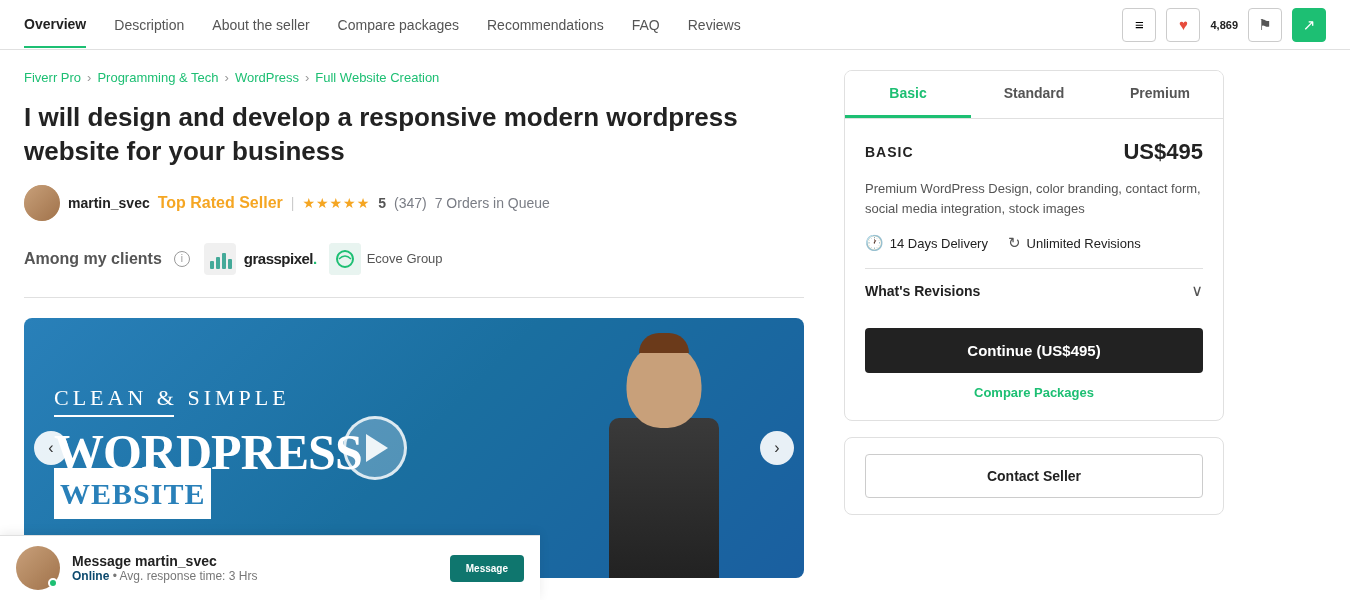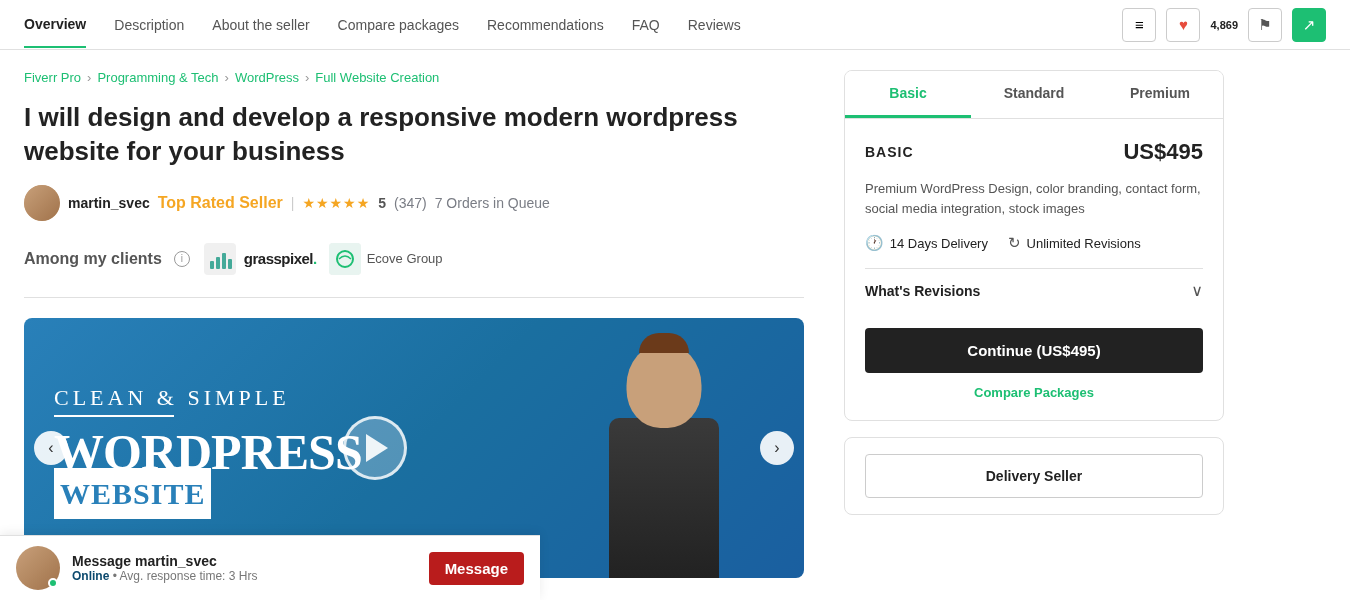--- a/index.html
+++ b/index.html
@@ -359,26 +359,26 @@
       font-weight: 700;
       font-size: 14px;
       color: #222;
     }
     .message-status {
       font-size: 12px;
       color: #777;
     }
     .online-text { color: #0c4a6e; font-weight: 600; }
     .message-btn {
-      background: #b91c1c;
+      background: #0f766e;
       color: #fff;
       border: none;
       border-radius: 4px;
       padding: 8px 16px;
-      font-size: 15px;
+      font-size: 10px;
       font-weight: 600;
       cursor: pointer;
     }
 
     
     .right-panel {
       width: 380px;
       flex-shrink: 0;
       padding-top: 20px;
     }
@@ -639,21 +639,21 @@
         <div class="whats-included-row">
           <span class="whats-included-label">What's Revisions</span>
           <span class="chevron-icon">∨</span>
         </div>
         <button class="continue-btn">Continue (US$495)</button>
         <a class="compare-link">Compare Packages</a>
       </div>
     </div>
 
     <div class="contact-card">
-      <button class="contact-seller-btn">Delivery Seller</button>
+      <button class="contact-seller-btn">Contact Seller</button>
     </div>
 
   </div>
 </div>
 
 <div class="message-bar">
   <div class="message-avatar">
     <div class="message-avatar-img"></div>
     <div class="online-dot"></div>
   </div>

